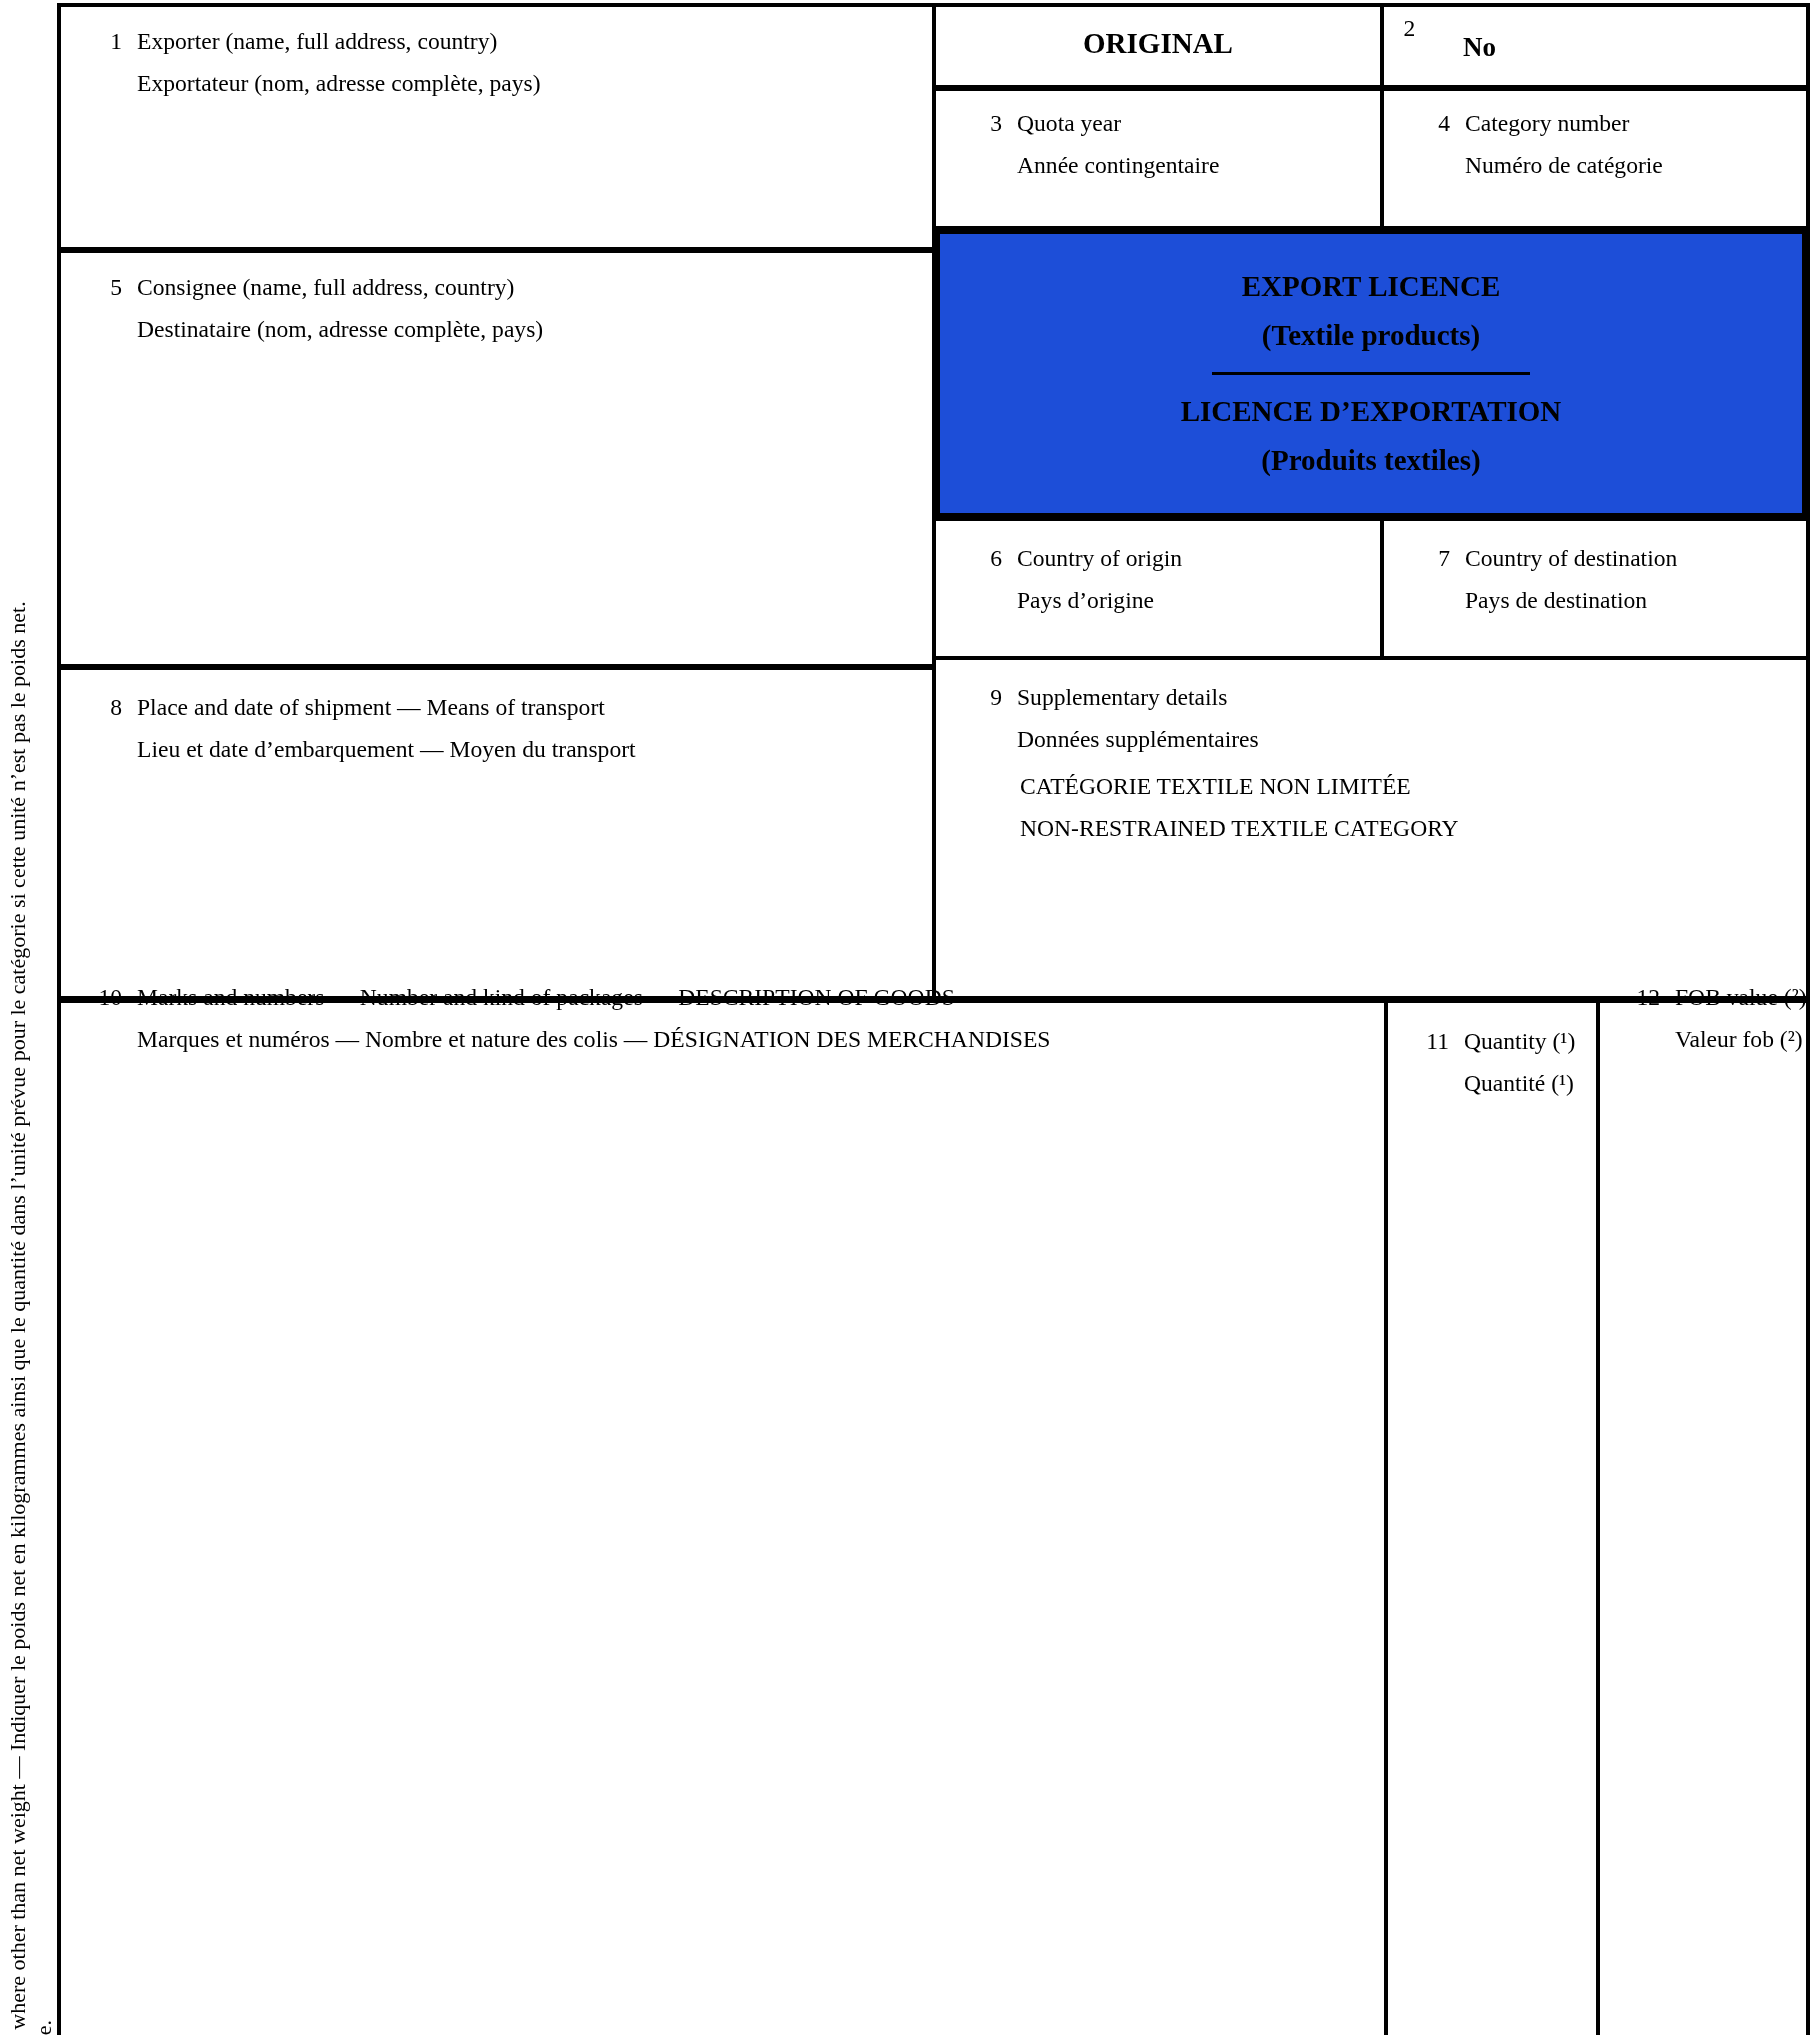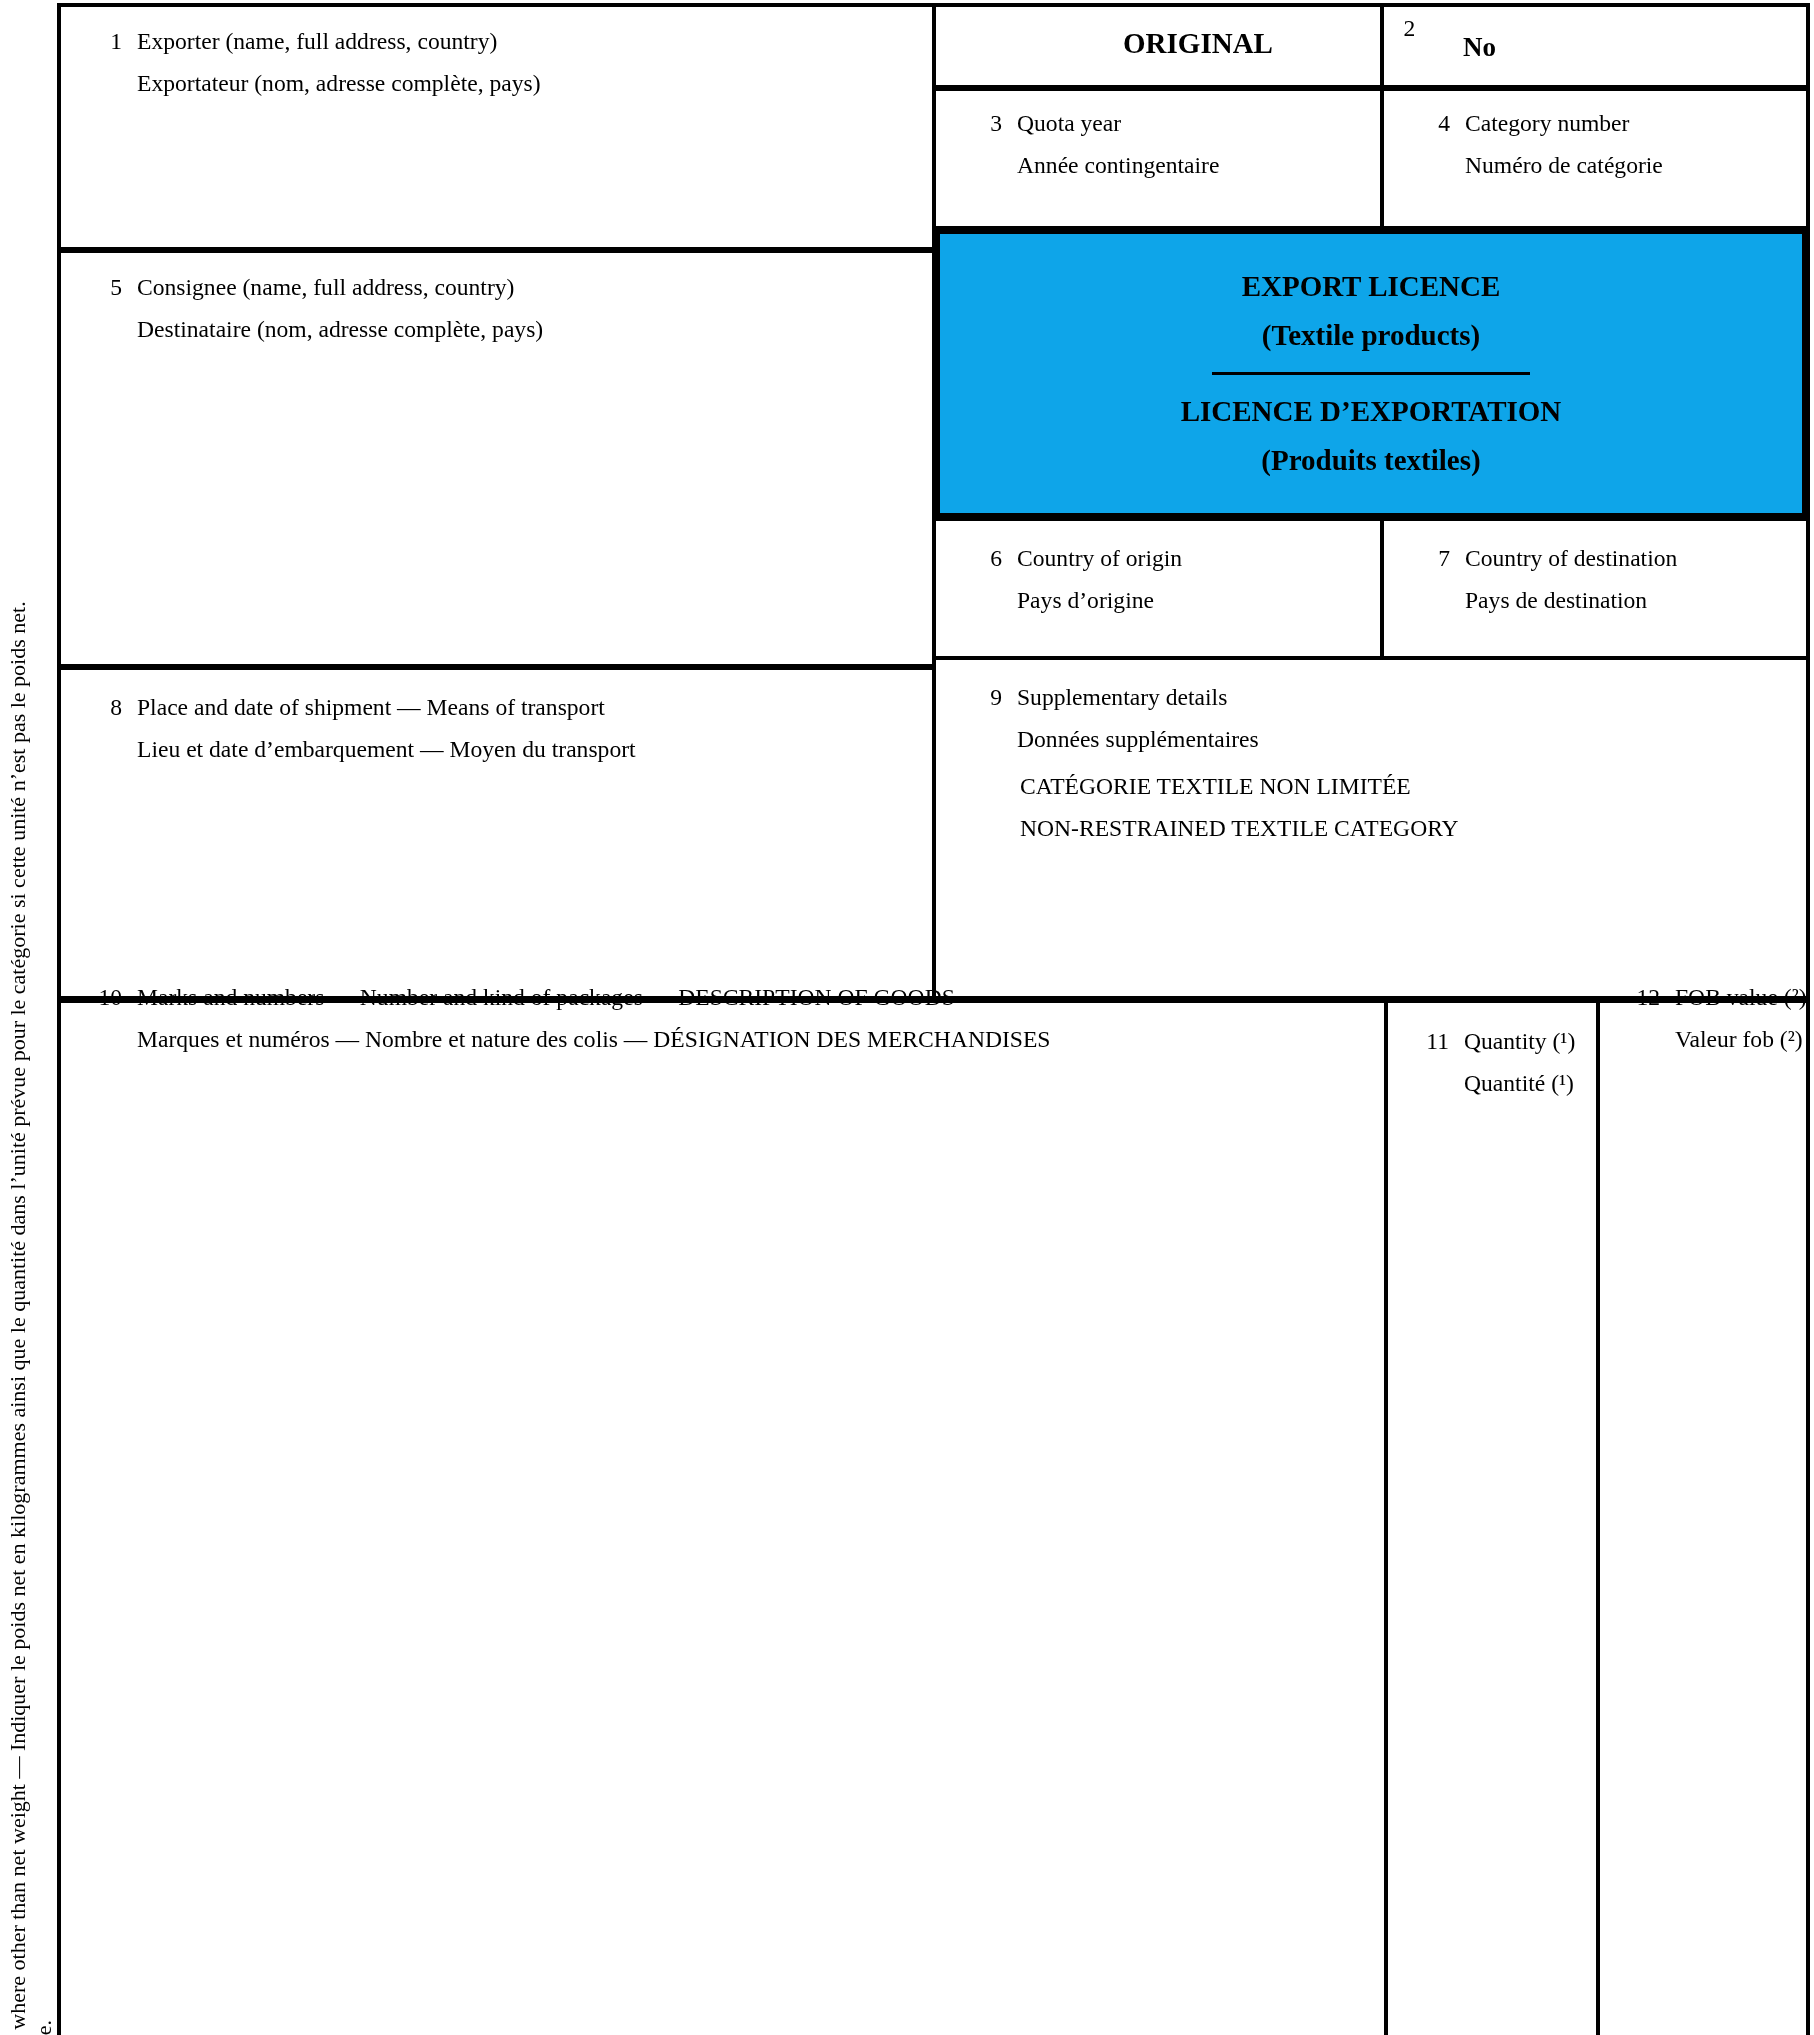--- a/index.html
+++ b/index.html
@@ -17,29 +17,29 @@
     border:4.9px solid #000;box-sizing:border-box;background:transparent;
   }
   
   .lbl{position:absolute;display:flex;font-size:23.6px;line-height:1.78;}
   .lbl .num{flex:0 0 45px;text-align:right;padding-right:0;}
   .lbl .txt{margin-left:15px;}
   .lbl .txt .en,.lbl .txt .fr{display:block;white-space:nowrap;}
   
   .title-box{
     position:absolute;left:932px;top:226px;width:878px;height:295px;
-    border:8.1px solid #000;background:#0ea5e9;box-sizing:border-box;
+    border:8.1px solid #000;background:#1d4ed8;box-sizing:border-box;
     display:flex;flex-direction:column;align-items:center;justify-content:center;
     gap:16.3px;font-size:29px;font-weight:bold;text-align:center;z-index:3;
   }
   .title-rule{width:318px;height:3.3px;background:#000;margin:3.3px 0;}
   .orig-cell{
     position:absolute;left:936px;top:3.3px;width:444px;height:81px;
     display:flex;align-items:center;justify-content:center;
-    font-size:29px;font-weight:bold;padding-left:40px;
+    font-size:29px;font-weight:bold;
   }
   .no-cell{position:absolute;left:1384px;top:3.3px;width:426px;height:81px;}
   .no-cell .num{position:absolute;left:19.5px;top:11.4px;font-size:23.6px;}
   .no-cell .no-word{position:absolute;left:79px;top:29px;font-size:27px;font-weight:bold;}
   .note-block{position:absolute;font-size:23.6px;line-height:1.8;}
   .note-block span{display:block;}
   
   .fn{
     position:absolute;white-space:nowrap;font-size:22px;line-height:1.1;
     transform:rotate(-90deg);transform-origin:0 0;

